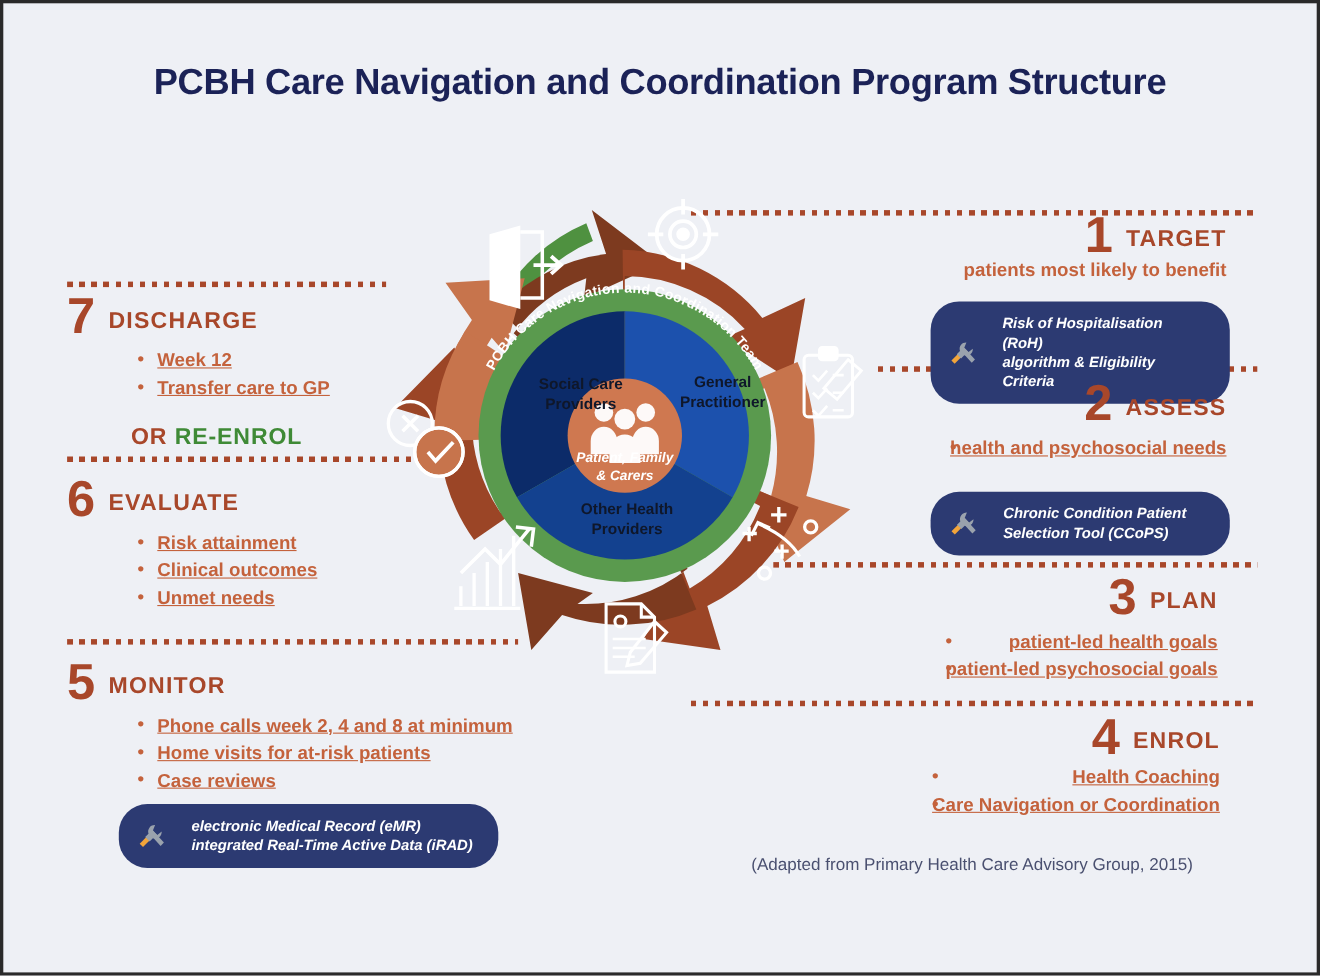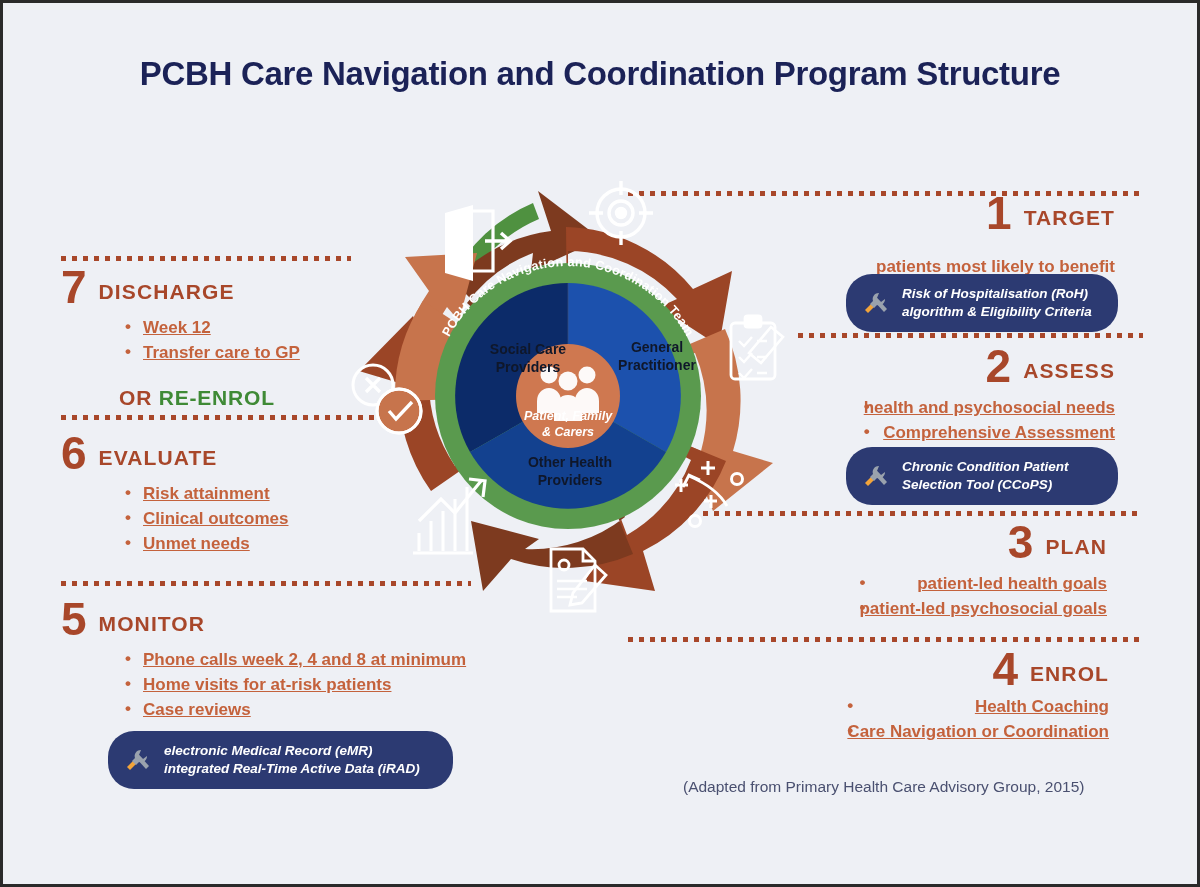--- a/index.html
+++ b/index.html
@@ -66,21 +66,21 @@
   .subline {
     font-size: 17px; font-weight: bold; color: #c4623c;
     text-align: right; line-height: 1.47;
   }
   .or-reenrol { margin-top: 20px; font-size: 21px; font-weight: bold; letter-spacing: 0.8px; }
   .or-reenrol .or { color: #a8472a; }
   .or-reenrol .re { color: #3f8a36; }
 
   
   .pill {
-    display: flex; align-items: center; gap: 12px;
+    display: flex; align-items: center; gap: 22px;
     background: #2c3a72; border-radius: 26px;
     padding: 11px 22px 11px 16px;
     color: #ffffff; font-size: 13.5px; font-style: italic;
     font-weight: bold; line-height: 1.32;
   }
   .pill .txt { white-space: pre-line; }
 
   
   #wheel { position: absolute; left: 330px; top: 158px; width: 470px; height: 480px; }
   .ring-text {
@@ -284,40 +284,39 @@
     </svg>
     <span class="txt">electronic Medical Record (eMR)
 integrated Real-Time Active Data (iRAD)</span>
   </div>
 
   <div class="step" style="right:82px; top:192px; text-align:right;">
     <div class="step-head right">
       <span class="step-num">1</span>
       <span class="step-label">TARGET</span>
     </div>
-    <div class="subline" style="margin-top:22px;">patients most likely to benefit</div>
+    <div class="subline" style="margin-top:1px;">patients most likely to benefit</div>
   </div>
   <div class="pill" style="position:absolute; left:843px; top:271px; width:272px;">
     <svg width="28" height="26" viewBox="0 0 28 26">
       <path d="M 3,20 L 14,9 L 17,12 L 6,23 Z" fill="#f2a43a"></path>
       <path d="M 17,3 a 6,6 0 0 0 -6,8 l -3,3 l 4,4 l 3,-3 a 6,6 0 0 0 8,-6 l -4,3 l -4,-4 Z" fill="#9aa2ad"></path>
       <path d="M 22,22 L 12,11 L 15,8 L 25,19 Z" fill="#9aa2ad"></path>
     </svg>
     <span class="txt">Risk of Hospitalisation (RoH)
 algorithm &amp; Eligibility Criteria</span>
   </div>
 
   <div class="step" style="right:82px; top:345px; text-align:right;">
     <div class="step-head right">
       <span class="step-num">2</span>
       <span class="step-label">ASSESS</span>
     </div>
     <ul class="bullets rgt" style="margin-top:10px;">
       <li>health and psychosocial needs</li>
-      <li>Comprehensive Assessment</li>
     </ul>
   </div>
   <div class="pill" style="position:absolute; left:843px; top:444px; width:272px;">
     <svg width="28" height="26" viewBox="0 0 28 26">
       <path d="M 3,20 L 14,9 L 17,12 L 6,23 Z" fill="#f2a43a"></path>
       <path d="M 17,3 a 6,6 0 0 0 -6,8 l -3,3 l 4,4 l 3,-3 a 6,6 0 0 0 8,-6 l -4,3 l -4,-4 Z" fill="#9aa2ad"></path>
       <path d="M 22,22 L 12,11 L 15,8 L 25,19 Z" fill="#9aa2ad"></path>
     </svg>
     <span class="txt">Chronic Condition Patient
 Selection Tool (CCoPS)</span>

